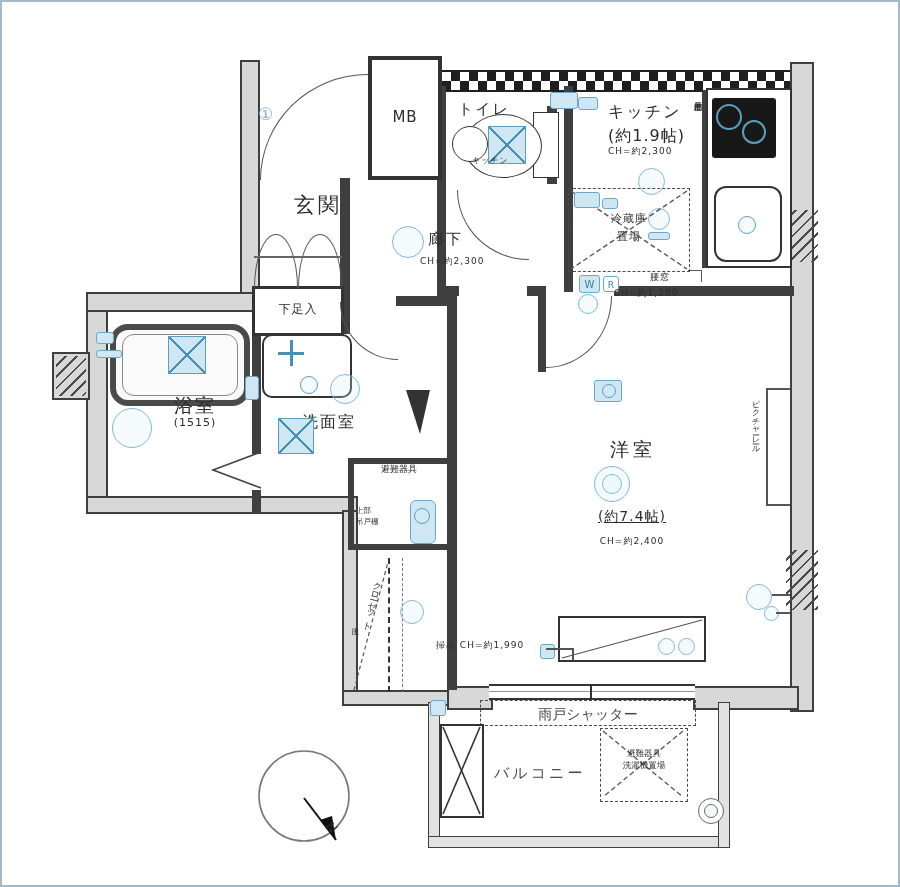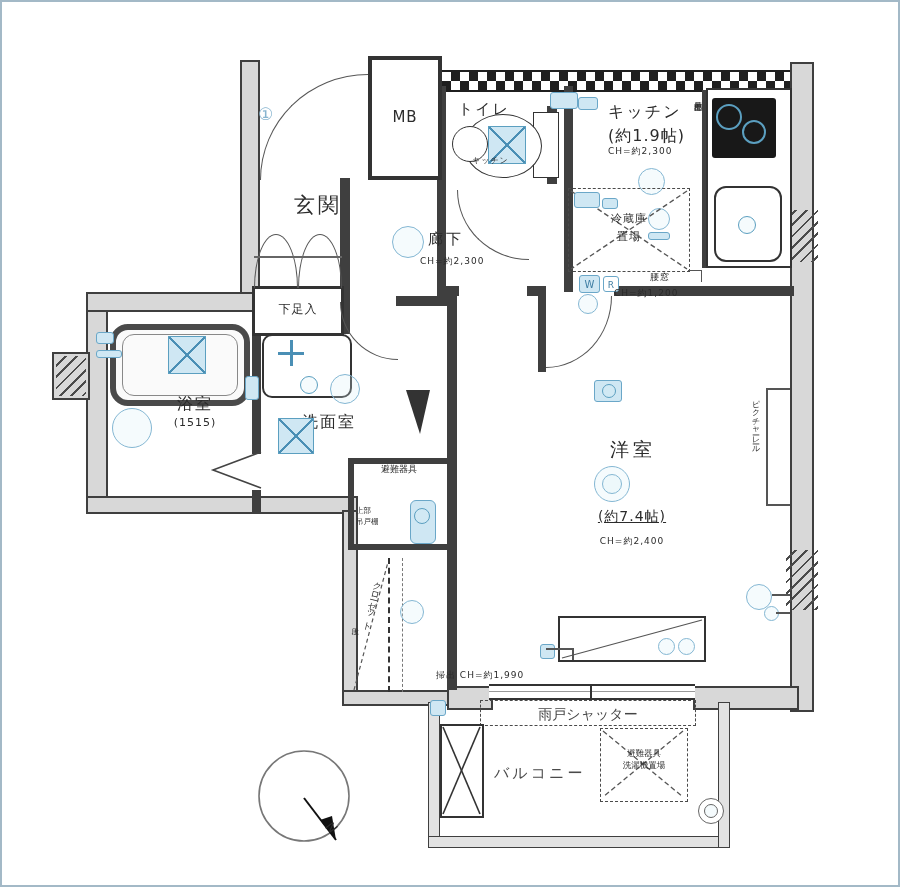--- a/index.html
+++ b/index.html
@@ -123,21 +123,21 @@
   <div class="t" style="left:418px;top:254px;font-size:9px;">CH=約2,300</div>
   <div class="ring" style="left:390px;top:224px;width:32px;height:32px;"></div>
   <div class="arc" style="left:338px;top:300px;width:58px;height:58px;border-left:1.5px solid #555;border-bottom:1.5px solid #555;border-bottom-left-radius:100%;"></div>
   <div class="arc" style="left:544px;top:294px;width:66px;height:72px;border-right:1.5px solid #555;border-bottom:1.5px solid #555;border-bottom-right-radius:100%;"></div>
 
   <div class="abs" style="left:108px;top:322px;width:140px;height:82px;border:6px solid #4a4a4a;border-radius:18px;background:#fafafa;box-sizing:border-box;"></div>
   <div class="abs" style="left:120px;top:332px;width:116px;height:62px;border:1.5px solid #888;border-radius:12px;box-sizing:border-box;"></div>
   <div class="xbox" style="left:166px;top:334px;width:38px;height:38px;"></div>
   <div class="bluebox" style="left:94px;top:330px;width:18px;height:12px;"></div>
   <div class="bluebox" style="left:94px;top:348px;width:26px;height:8px;"></div>
-  <div class="t tc" style="left:158px;top:392px;width:70px;font-size:16px;letter-spacing:2px;">浴室</div>
+  <div class="t tc" style="left:158px;top:392px;width:70px;font-size:19px;letter-spacing:2px;">浴室</div>
   <div class="t tc" style="left:162px;top:414px;width:62px;font-size:11px;">(1515)</div>
   <div class="ring" style="left:110px;top:406px;width:40px;height:40px;"></div>
   <svg width="56" height="40" style="left:205px;top:448px;">
     <polyline points="54,2 6,20 54,38" fill="none" stroke="#444" stroke-width="1.6"></polyline>
   </svg>
   <div class="bluebox" style="left:243px;top:374px;width:14px;height:24px;"></div>
 
   <div class="fix" style="left:260px;top:332px;width:90px;height:64px;border-radius:10px;"></div>
   <div class="abs" style="left:276px;top:338px;width:26px;height:26px;
        background-image:linear-gradient(#4a8fb5,#4a8fb5),linear-gradient(#4a8fb5,#4a8fb5);
@@ -184,21 +184,21 @@
 
   <div class="fix" style="left:556px;top:614px;width:148px;height:46px;">
     <svg width="144" height="42" style="left:0;top:0;">
       <line x1="2" y1="40" x2="142" y2="2" stroke="#555" stroke-width="1.2"></line>
     </svg>
   </div>
   <div class="ring" style="left:656px;top:636px;width:17px;height:17px;"></div>
   <div class="ring" style="left:676px;top:636px;width:17px;height:17px;"></div>
   <div class="bluebox" style="left:538px;top:642px;width:15px;height:15px;"></div>
 
-  <div class="t" style="left:434px;top:668px;font-size:9px;">掃出 CH=約1,990</div>
+  <div class="t" style="left:434px;top:638px;font-size:9px;">掃出 CH=約1,990</div>
   <div class="abs" style="left:544px;top:646px;width:28px;height:2px;background:#555;"></div>
   <div class="abs" style="left:570px;top:646px;width:2px;height:12px;background:#555;"></div>
 
   <div class="abs" style="left:487px;top:682px;width:206px;height:16px;background:#fff;border-top:2.5px solid #333;border-bottom:2.5px solid #333;box-sizing:border-box;"></div>
   <div class="abs" style="left:487px;top:689px;width:206px;height:1px;background:#999;"></div>
   <div class="abs" style="left:588px;top:682px;width:2px;height:16px;background:#333;"></div>
   <div class="dash" style="left:478px;top:698px;width:216px;height:26px;"></div>
   <div class="t tc" style="left:478px;top:704px;width:216px;font-size:14px;color:#444;letter-spacing:0;">雨戸シャッター</div>
 
   <div class="thinband" style="left:426px;top:700px;width:12px;height:146px;"></div>

